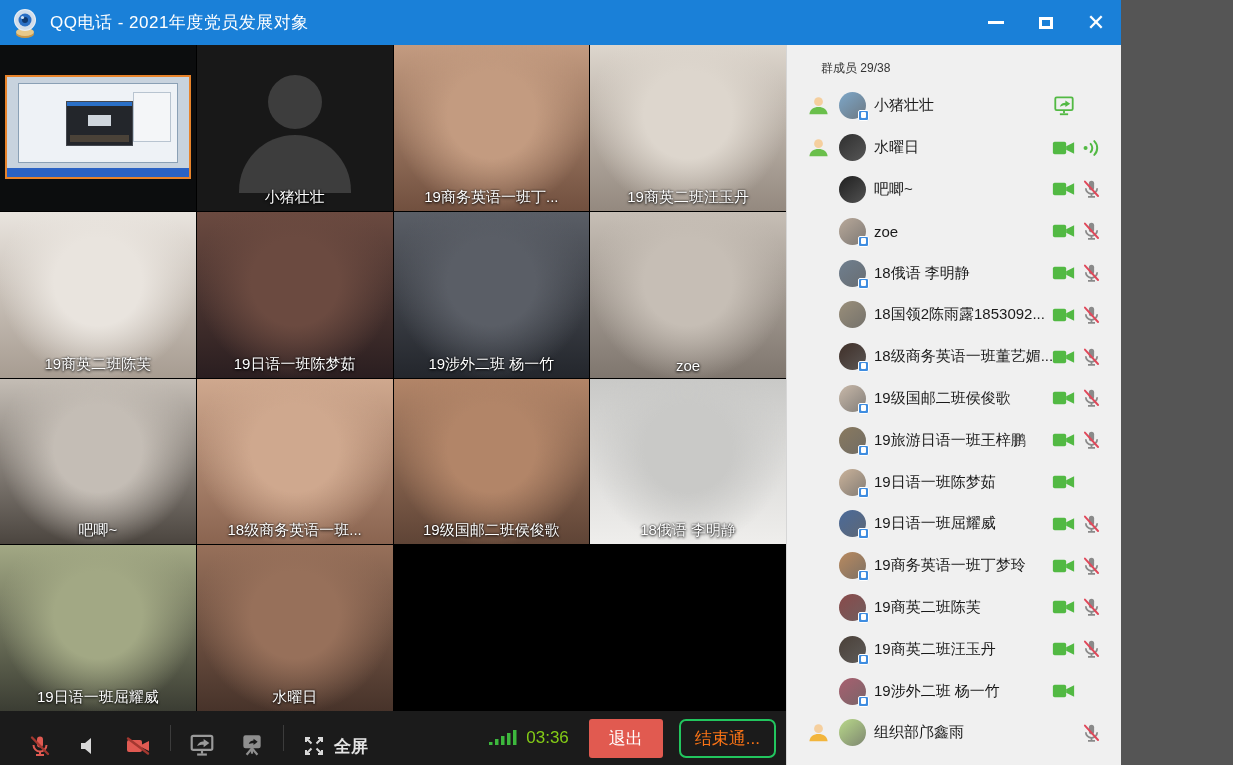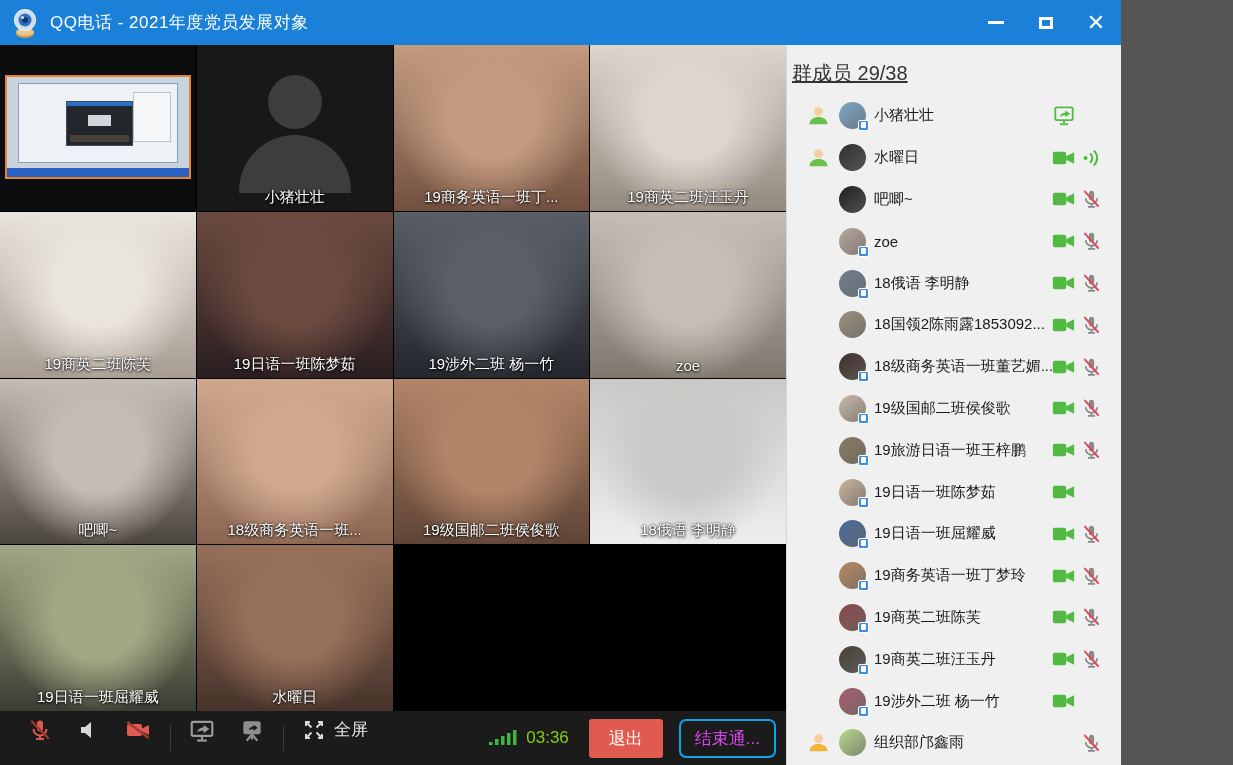--- a/index.html
+++ b/index.html
@@ -37,34 +37,34 @@
   .ss-qqwin { position:absolute; left:30%; top:22%; width:42%; height:58%; background:#23262b; border:1px solid #44484f; }
   .ss-qqtitle { height:4px; background:#2a70c8; }
   .ss-thumb { width:36%; height:26%; background:#cfd6dd; margin:14% auto 0; }
   .ss-strip { position:absolute; left:4%; right:4%; bottom:8%; height:16%; background:#4a4238;
               background-image:linear-gradient(90deg,#6b5a48 0 16%,#3a332c 16% 18%,#8a7663 18% 34%,#3a332c 34% 36%,#5d4f41 36% 52%,#3a332c 52% 54%,#7a685а 54% 70%,#3a332c 70% 72%,#66564a 72% 100%); }
   .ss-taskbar { position:absolute; left:0; right:0; bottom:0; height:9px; background:#2a62c4; }
   .ss-list { position:absolute; right:4%; top:10%; width:24%; height:64%; background:#f4f6f8; border:1px solid #b8c4d0; }
 
   
   .toolbar { height:54px; background:#1b1b1b; display:flex; align-items:center; padding:0 10px 0 16px; gap:0; }
-  .tb-btn { display:flex; align-items:flex-start; justify-content:center; height:40px; padding:0 12px; cursor:pointer; }
+  .tb-btn { display:flex; align-items:flex-end; justify-content:center; height:40px; padding:0 12px; cursor:pointer;font-weight:bold; }
   .tb-btn svg { display:block; }
   .tb-divider { width:1px; height:26px; background:#3c3c3c; margin:0 6px; }
   .tb-label { color:#e4e4e4; font-size:17px; margin-left:8px; white-space:nowrap; }
   .tb-time { color:#84cc16; font-size:17px; margin:0 14px 0 8px; }
   .exit-btn { background:#e15a50; color:#fff; font-size:17px; border:none; border-radius:3px;
               padding:8px 20px; cursor:pointer; margin-left:6px; white-space:nowrap; }
-  .endcall-btn { background:transparent; color:#d946ef; font-size:17px; border:2px solid #0ea5e9; border-radius:7px;
+  .endcall-btn { background:transparent; color:#f97316; font-size:17px; border:2px solid #22c55e; border-radius:7px;
                  padding:6px 14px; cursor:pointer; margin-left:16px; white-space:nowrap; }
   .spacer { flex:1; }
 
   
   .sidebar { width:447px; background:#f0f0f0; border-left:1px solid #d6d6d6; overflow:hidden; }
-  .sb-header { font-size:20px; color:#333; padding:15px 0 8px 5px;text-decoration:underline; }
+  .sb-header { font-size:12px; color:#333; padding:15px 0 8px 34px; }
   .member-row { display:flex; align-items:center; height:41.8px; padding:0 18px 0 20px; cursor:pointer; }
   .status-slot { width:32px; height:24px; display:flex; align-items:center; justify-content:flex-start; flex:0 0 auto; }
   .avatar { width:27px; height:27px; border-radius:50%; position:relative; flex:0 0 auto; margin-right:8px; }
   .device-badge { position:absolute; right:-3px; bottom:-2px; width:11px; height:11px; background:#3f8de0;
                   border-radius:2px; border:1px solid #fff; }
   .device-badge::after { content:""; position:absolute; left:2px; top:1px; width:5px; height:6px; background:#fff; border-radius:1px; }
   .member-name { font-size:15px; color:#1a1a1a; white-space:nowrap; overflow:hidden; max-width:260px; }
   .member-icons { margin-left:auto; display:flex; gap:5px; }
   .icon-slot { width:23px; height:23px; display:flex; align-items:center; justify-content:center; }
 </style>

